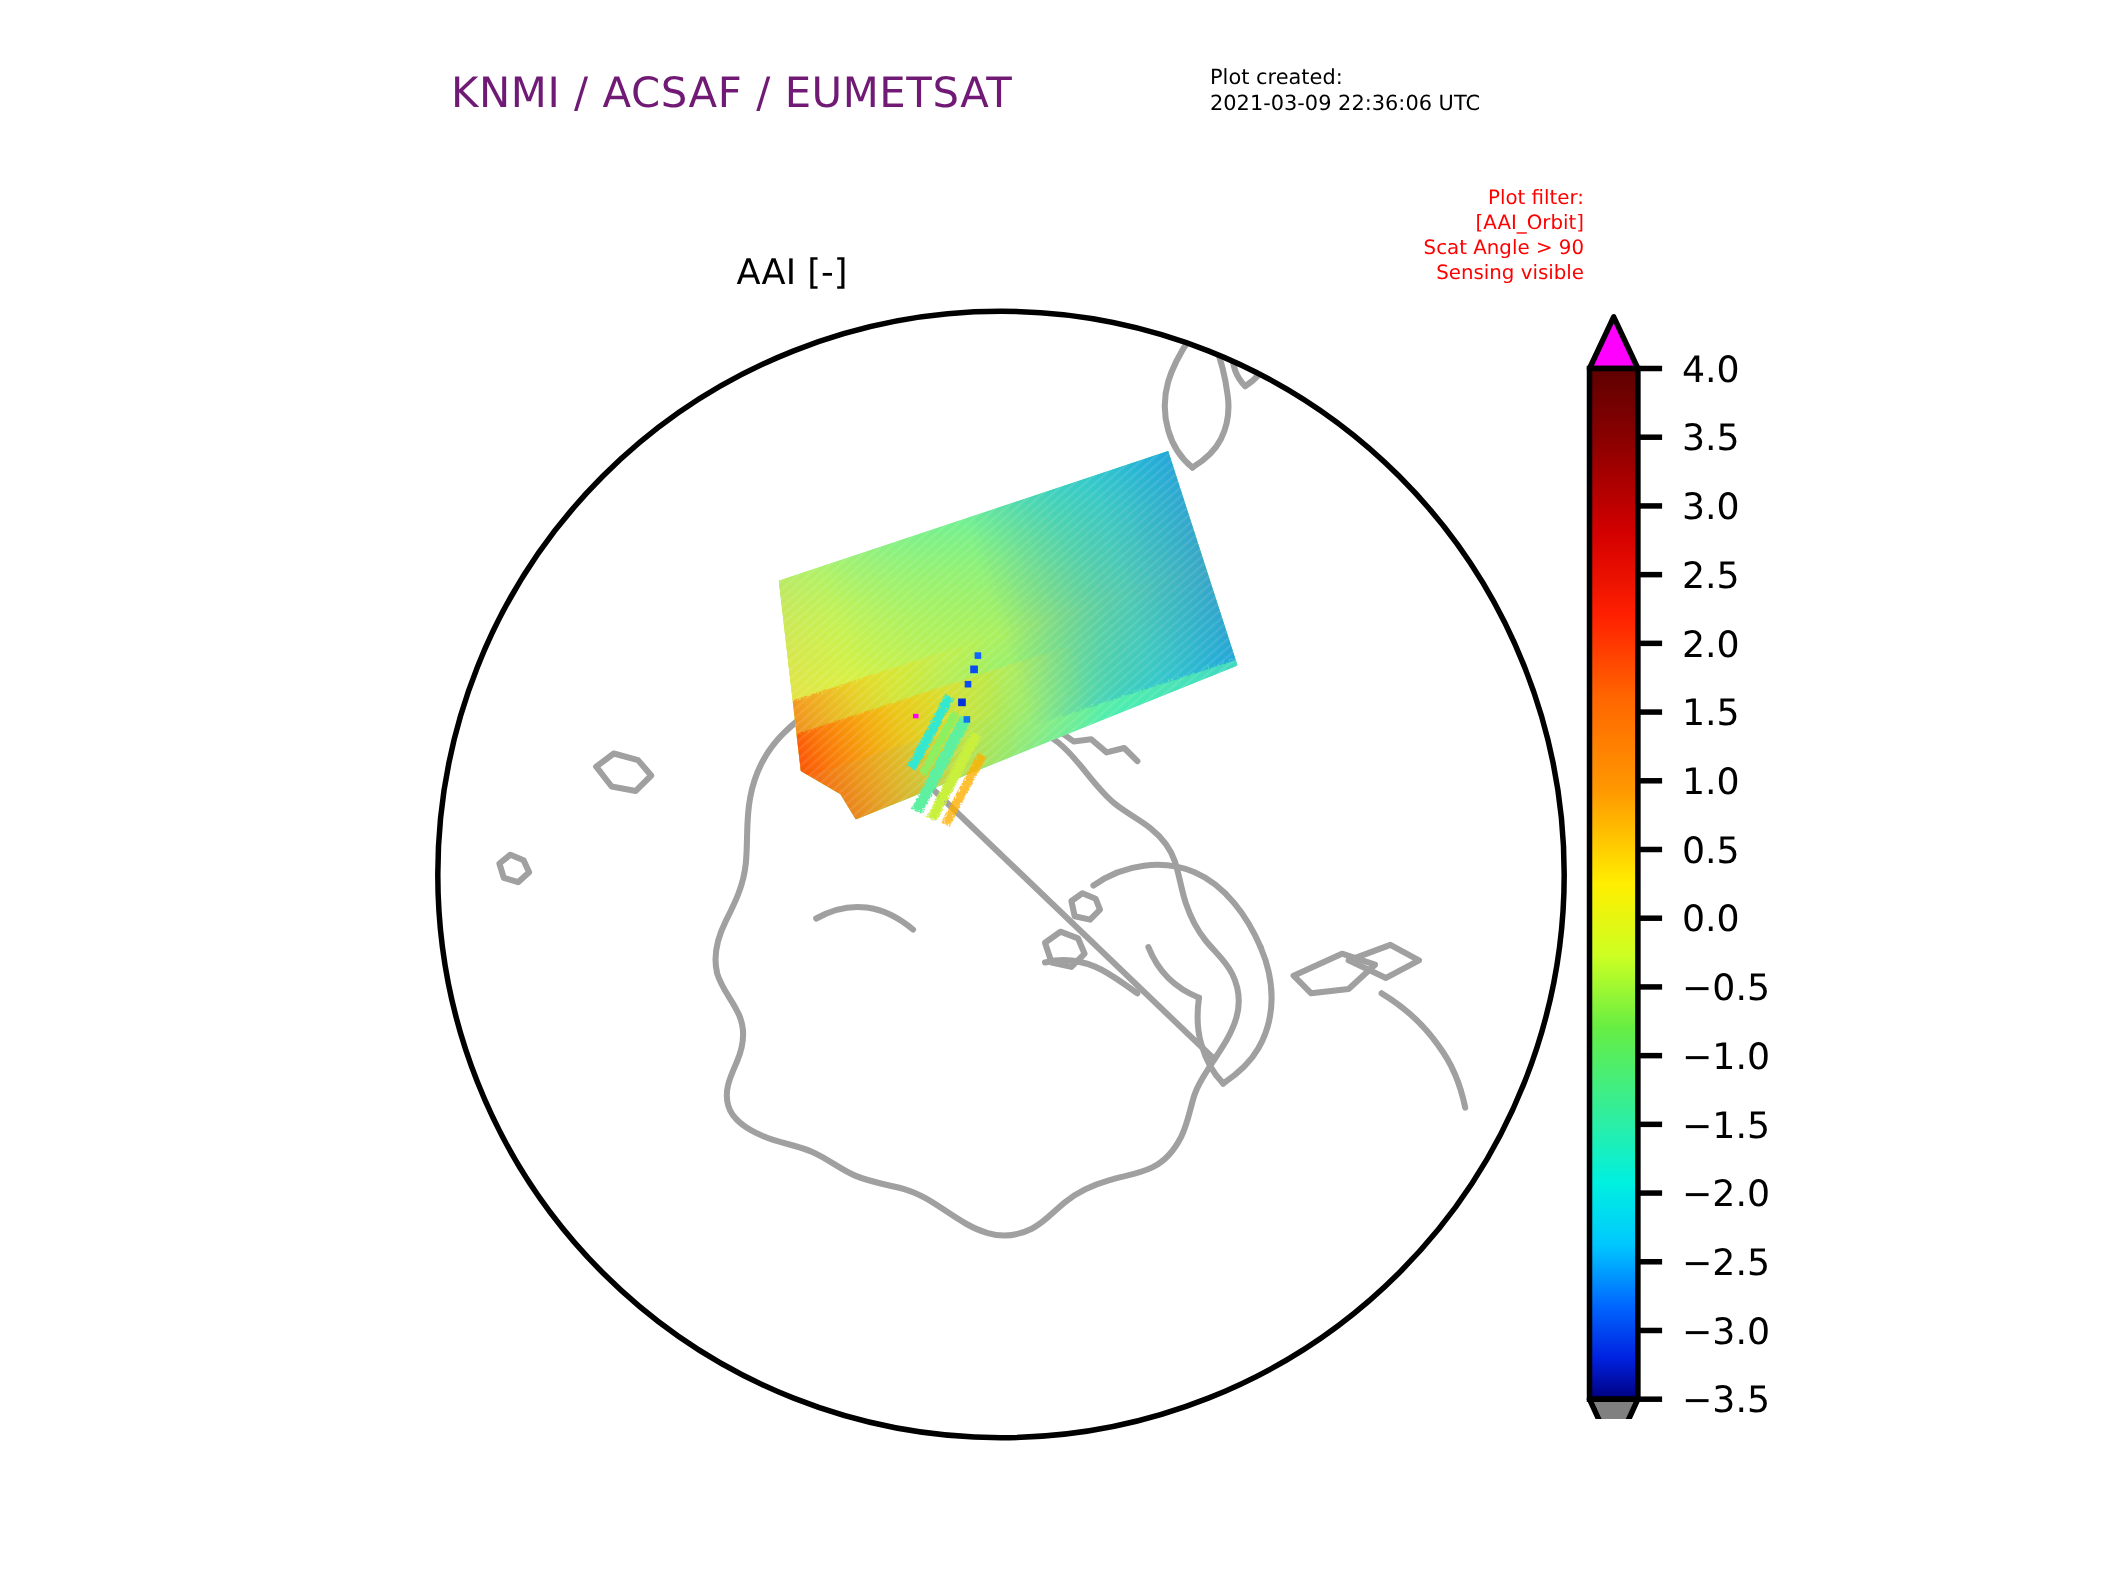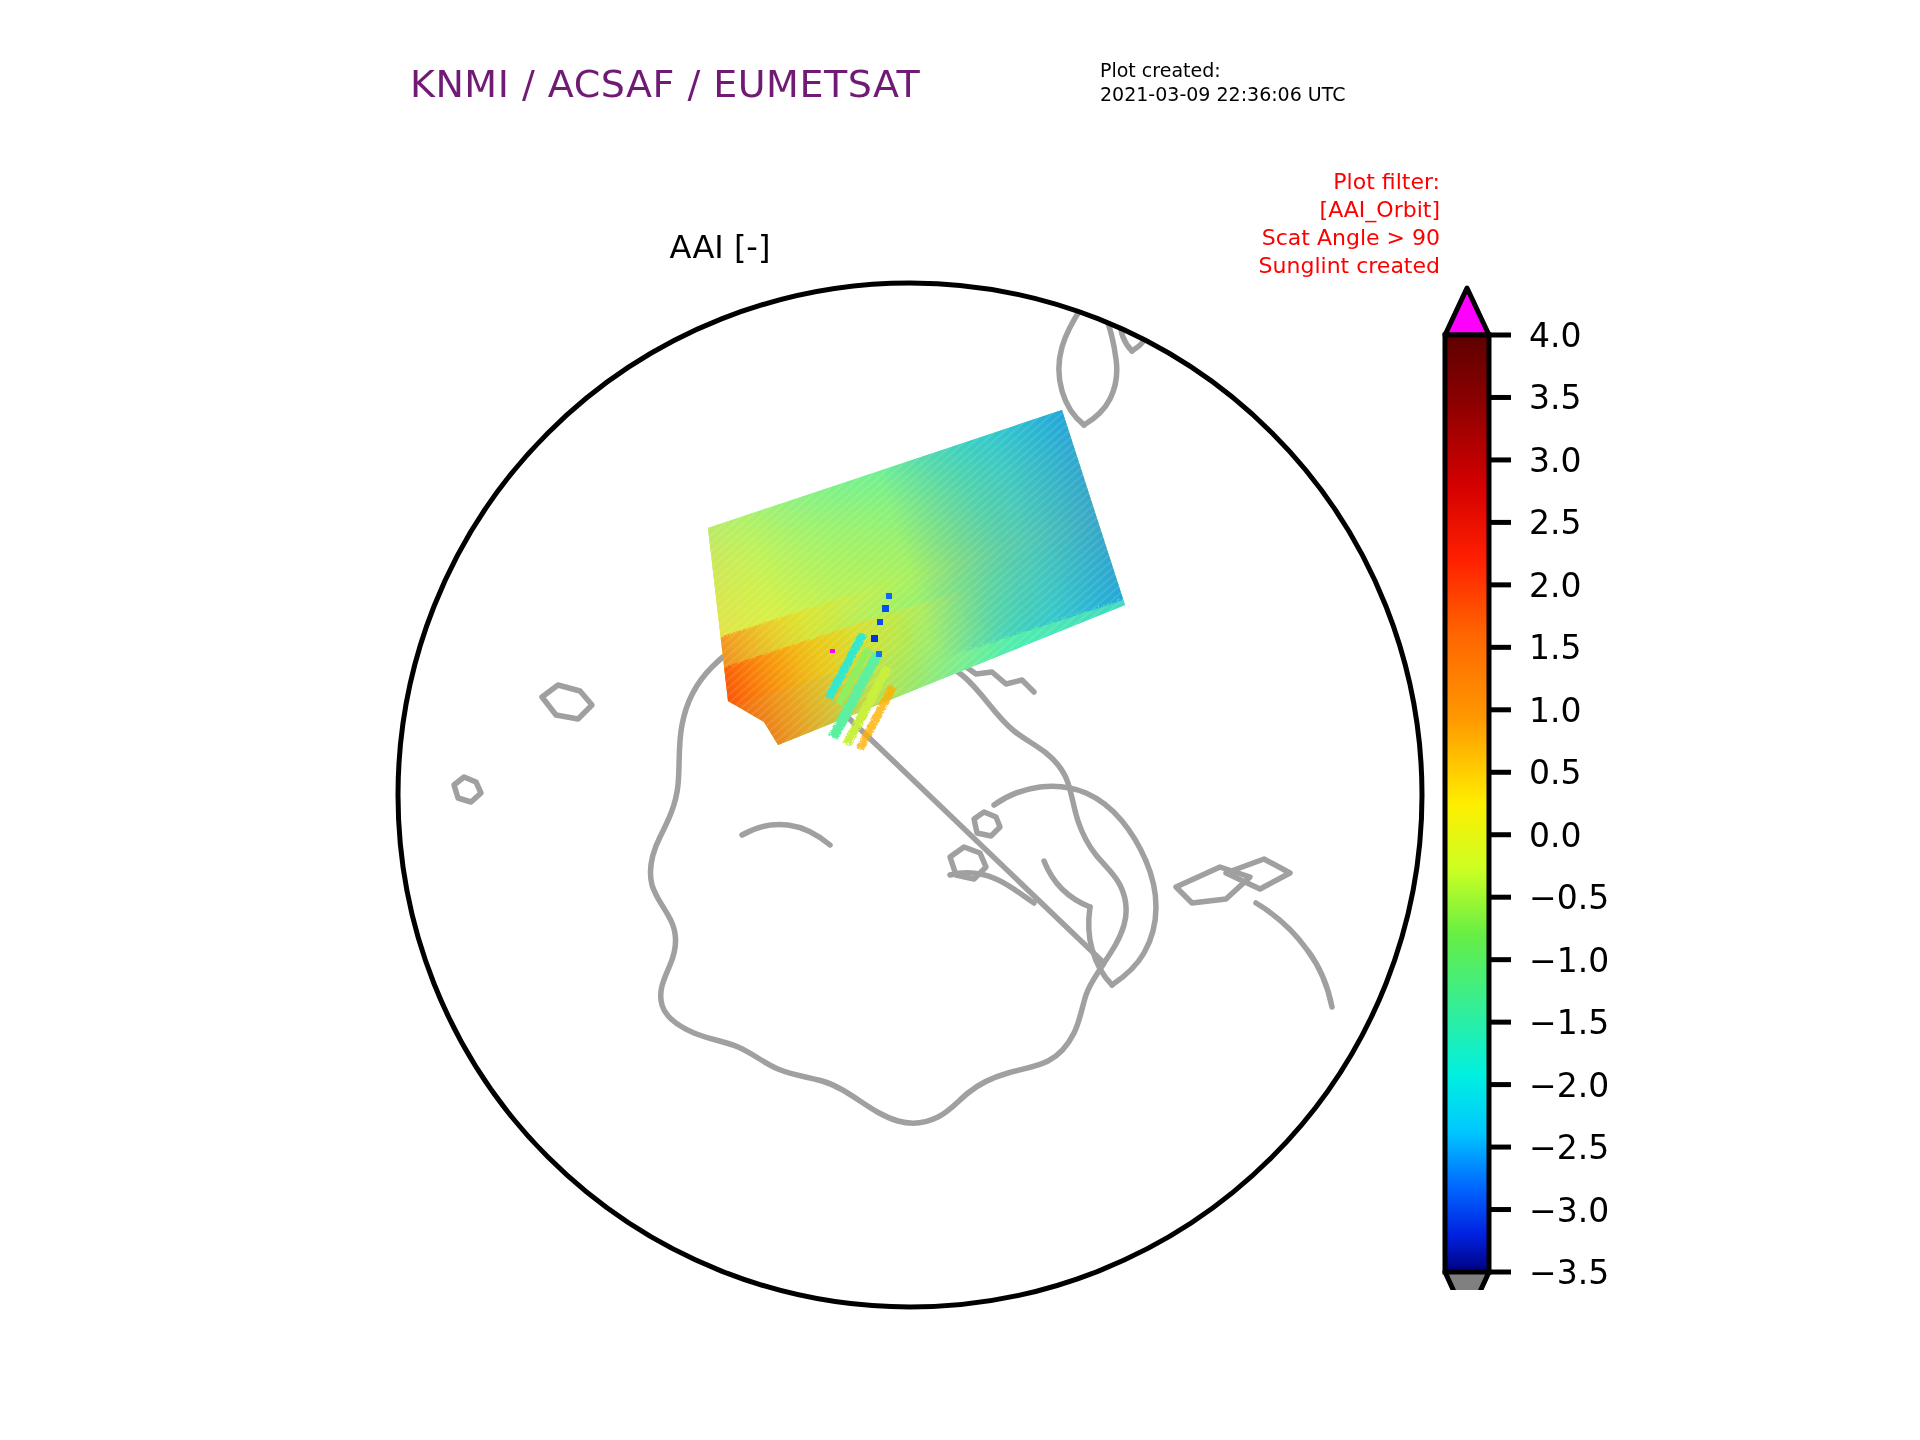--- a/index.html
+++ b/index.html
@@ -7,21 +7,21 @@
        font-family:"DejaVu Sans","Liberation Sans",sans-serif;color:#000;}
   .abs{position:absolute;}
   #org-title{left:410px;top:62px;font-size:38px;color:#0000ff;letter-spacing:0.5px;white-space:nowrap;}
   #created-block{left:1100px;top:58px;width:330px;text-align:left;font-size:19px;line-height:1.28;color:#000;}
   #created-label{display:block;}
   #created-value{display:block;}
   #product-block{left:410px;top:140px;font-size:31px;line-height:1.3;color:#000;white-space:nowrap;}
   #product-line1{display:block;}
   #product-line2{display:block;}
   #plot-title{left:0;top:228px;width:1440px;text-align:center;font-size:32px;color:#000;}
-  #filter-block{left:1150px;top:168px;width:290px;text-align:right;font-size:22px;line-height:1.28;color:#ff0000;}
+  #filter-block{left:1150px;top:168px;width:290px;text-align:right;font-size:18px;line-height:1.28;color:#ff0000;}
   #filter-block span{display:block;}
   #map-wrap{left:390px;top:275px;width:1040px;height:1040px;}
   #map-svg{display:block;width:1040px;height:1040px;}
   #cbar-wrap{left:1430px;top:280px;width:280px;height:1010px;}
   #cbar-svg{display:block;width:280px;height:1010px;}
   .ticklbl{font-family:"DejaVu Sans","Liberation Sans",sans-serif;font-size:33px;fill:#000;}
 </style>
 </head>
 <body>
 
@@ -34,21 +34,21 @@
 
 <div class="abs" id="product-block">
 </div>
 
 <div class="abs" id="plot-title">AAI [-]</div>
 
 <div class="abs" id="filter-block" style="color: rgb(255, 0, 0);">
   <span>Plot filter:</span>
   <span>[AAI_Orbit]</span>
   <span>Scat Angle &gt; 90</span>
-  <span>Sunglint created</span>
+  <span>Sensing visible</span>
 </div>
 
 <div class="abs" id="map-wrap">
   <svg id="map-svg" viewBox="0 0 1040 1040">
     <defs>
       <clipPath id="globeClip">
           <circle cx="520" cy="520" r="512"></circle>
         </clipPath>
       <filter id="grain" x="0" y="0" width="100%" height="100%">
         <feTurbulence type="fractalNoise" baseFrequency="0.55" numOctaves="4" seed="7" result="n"></feTurbulence>

